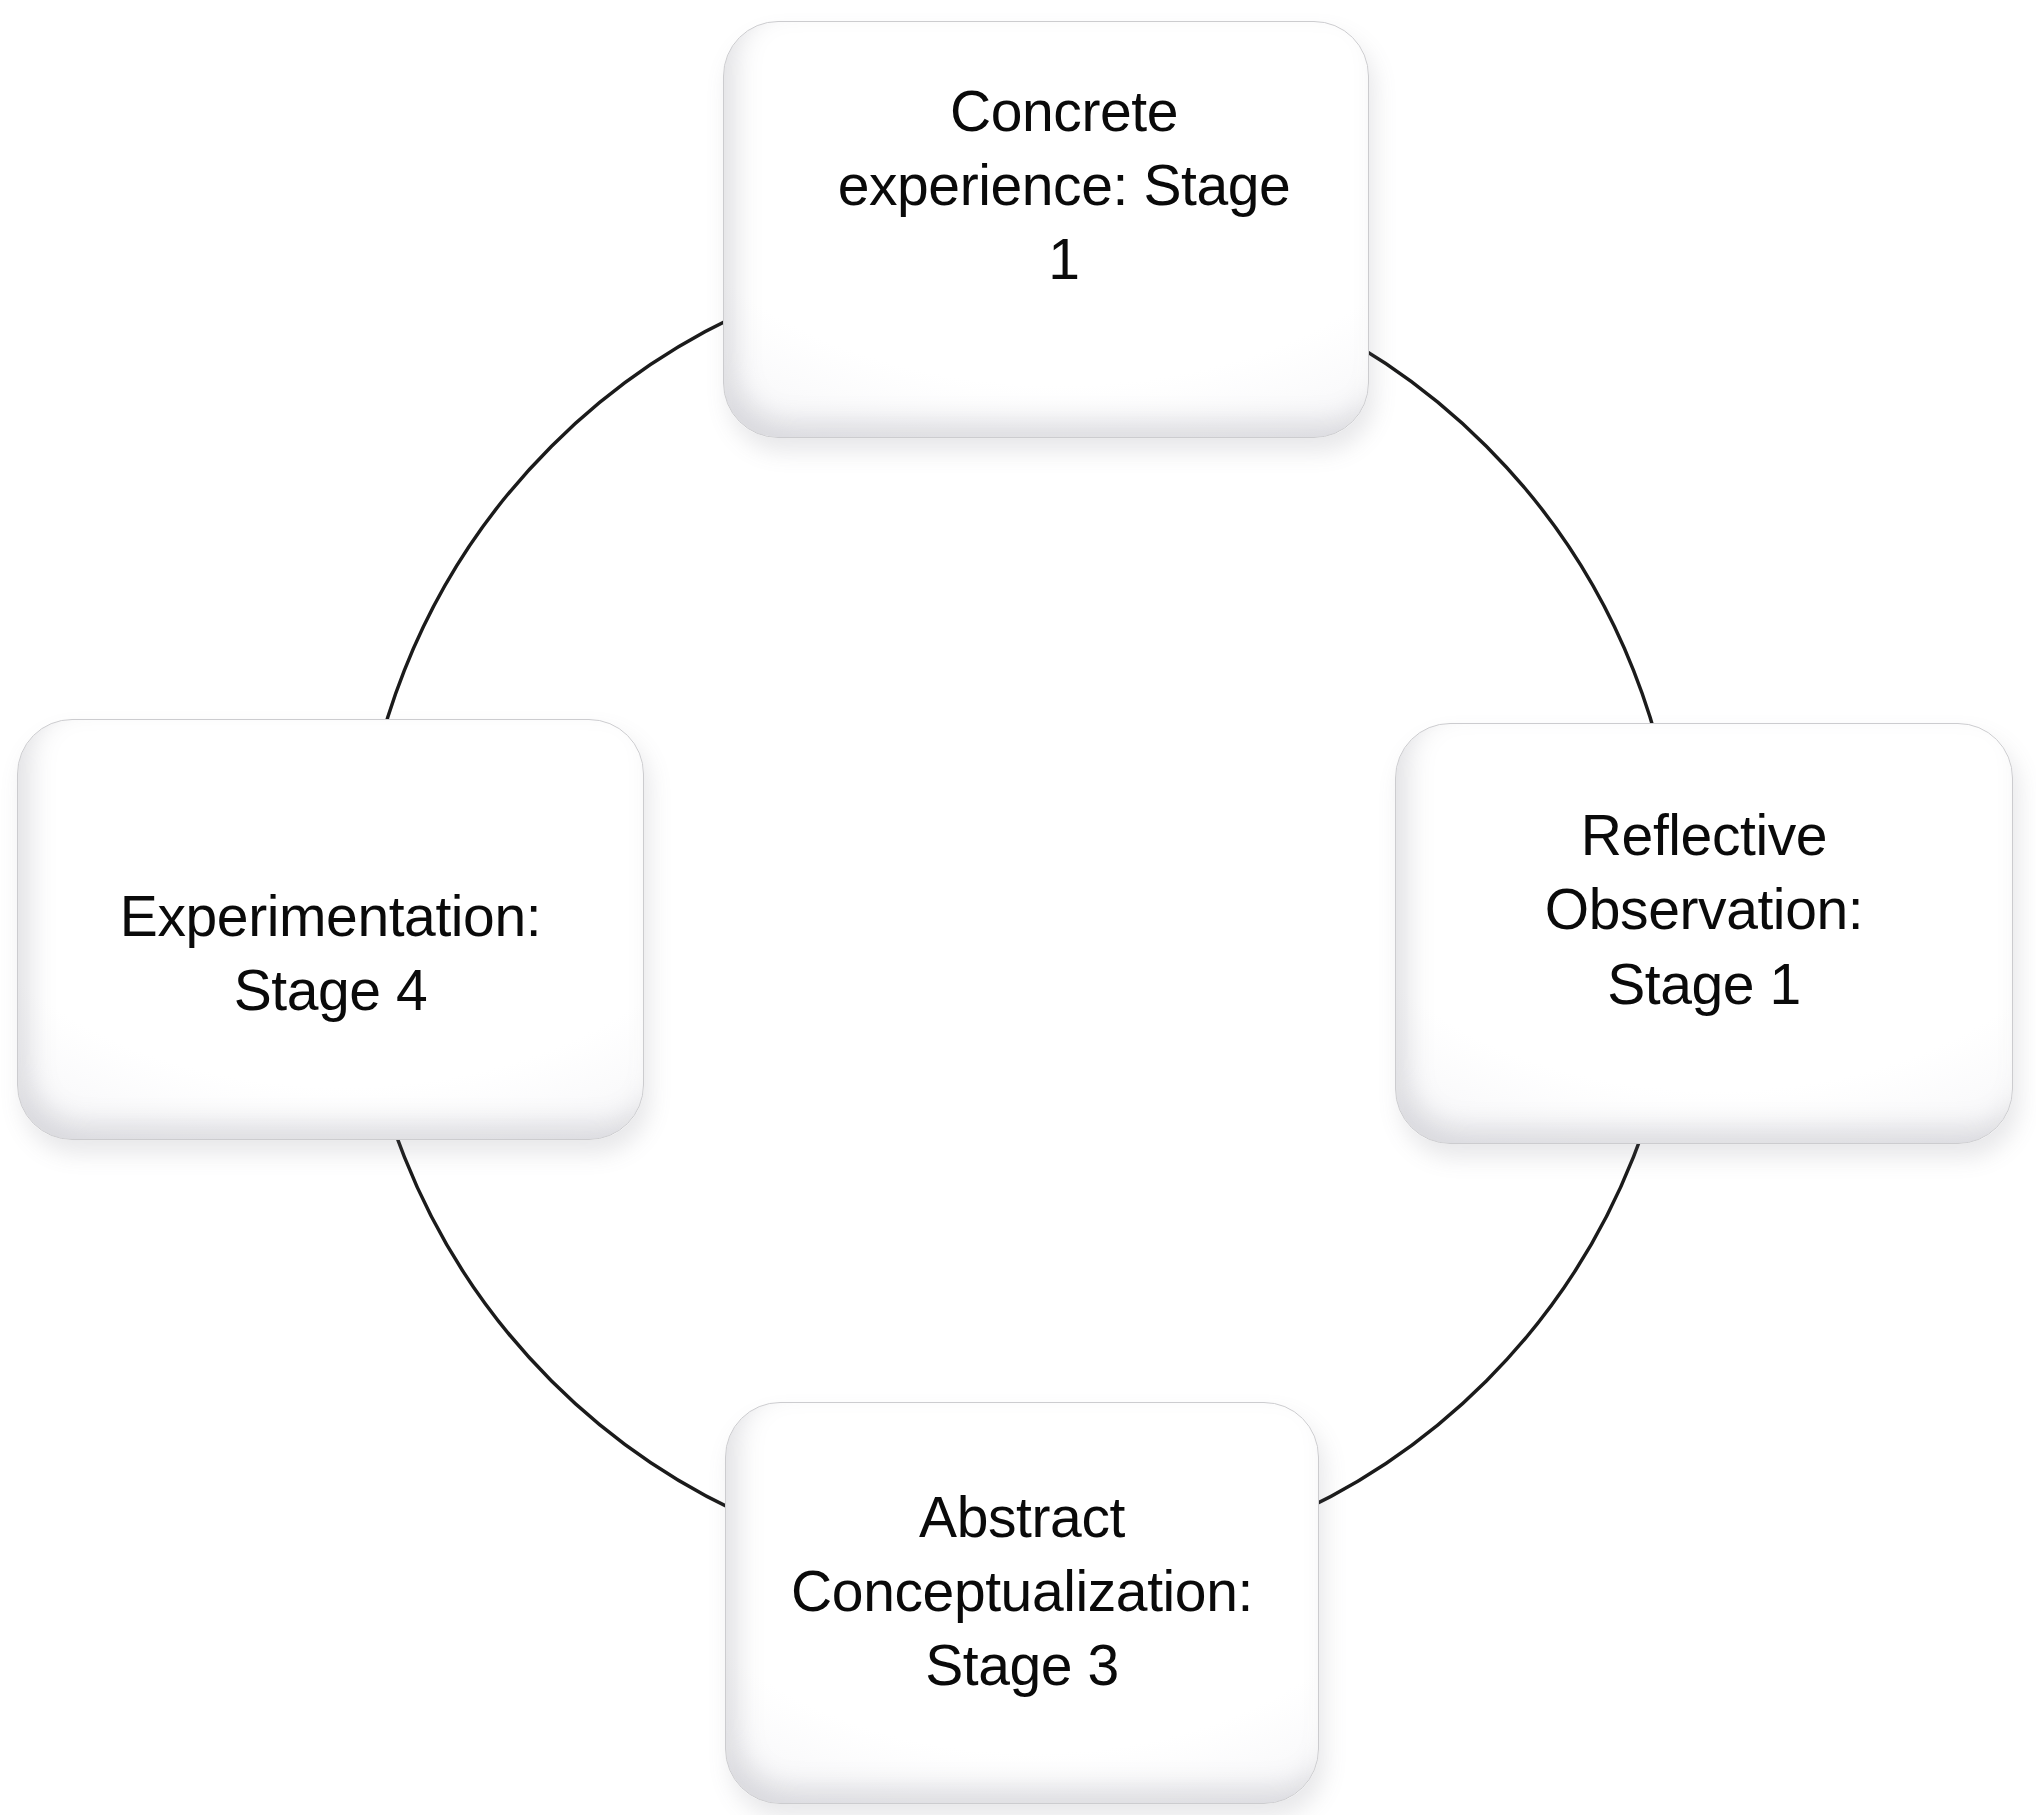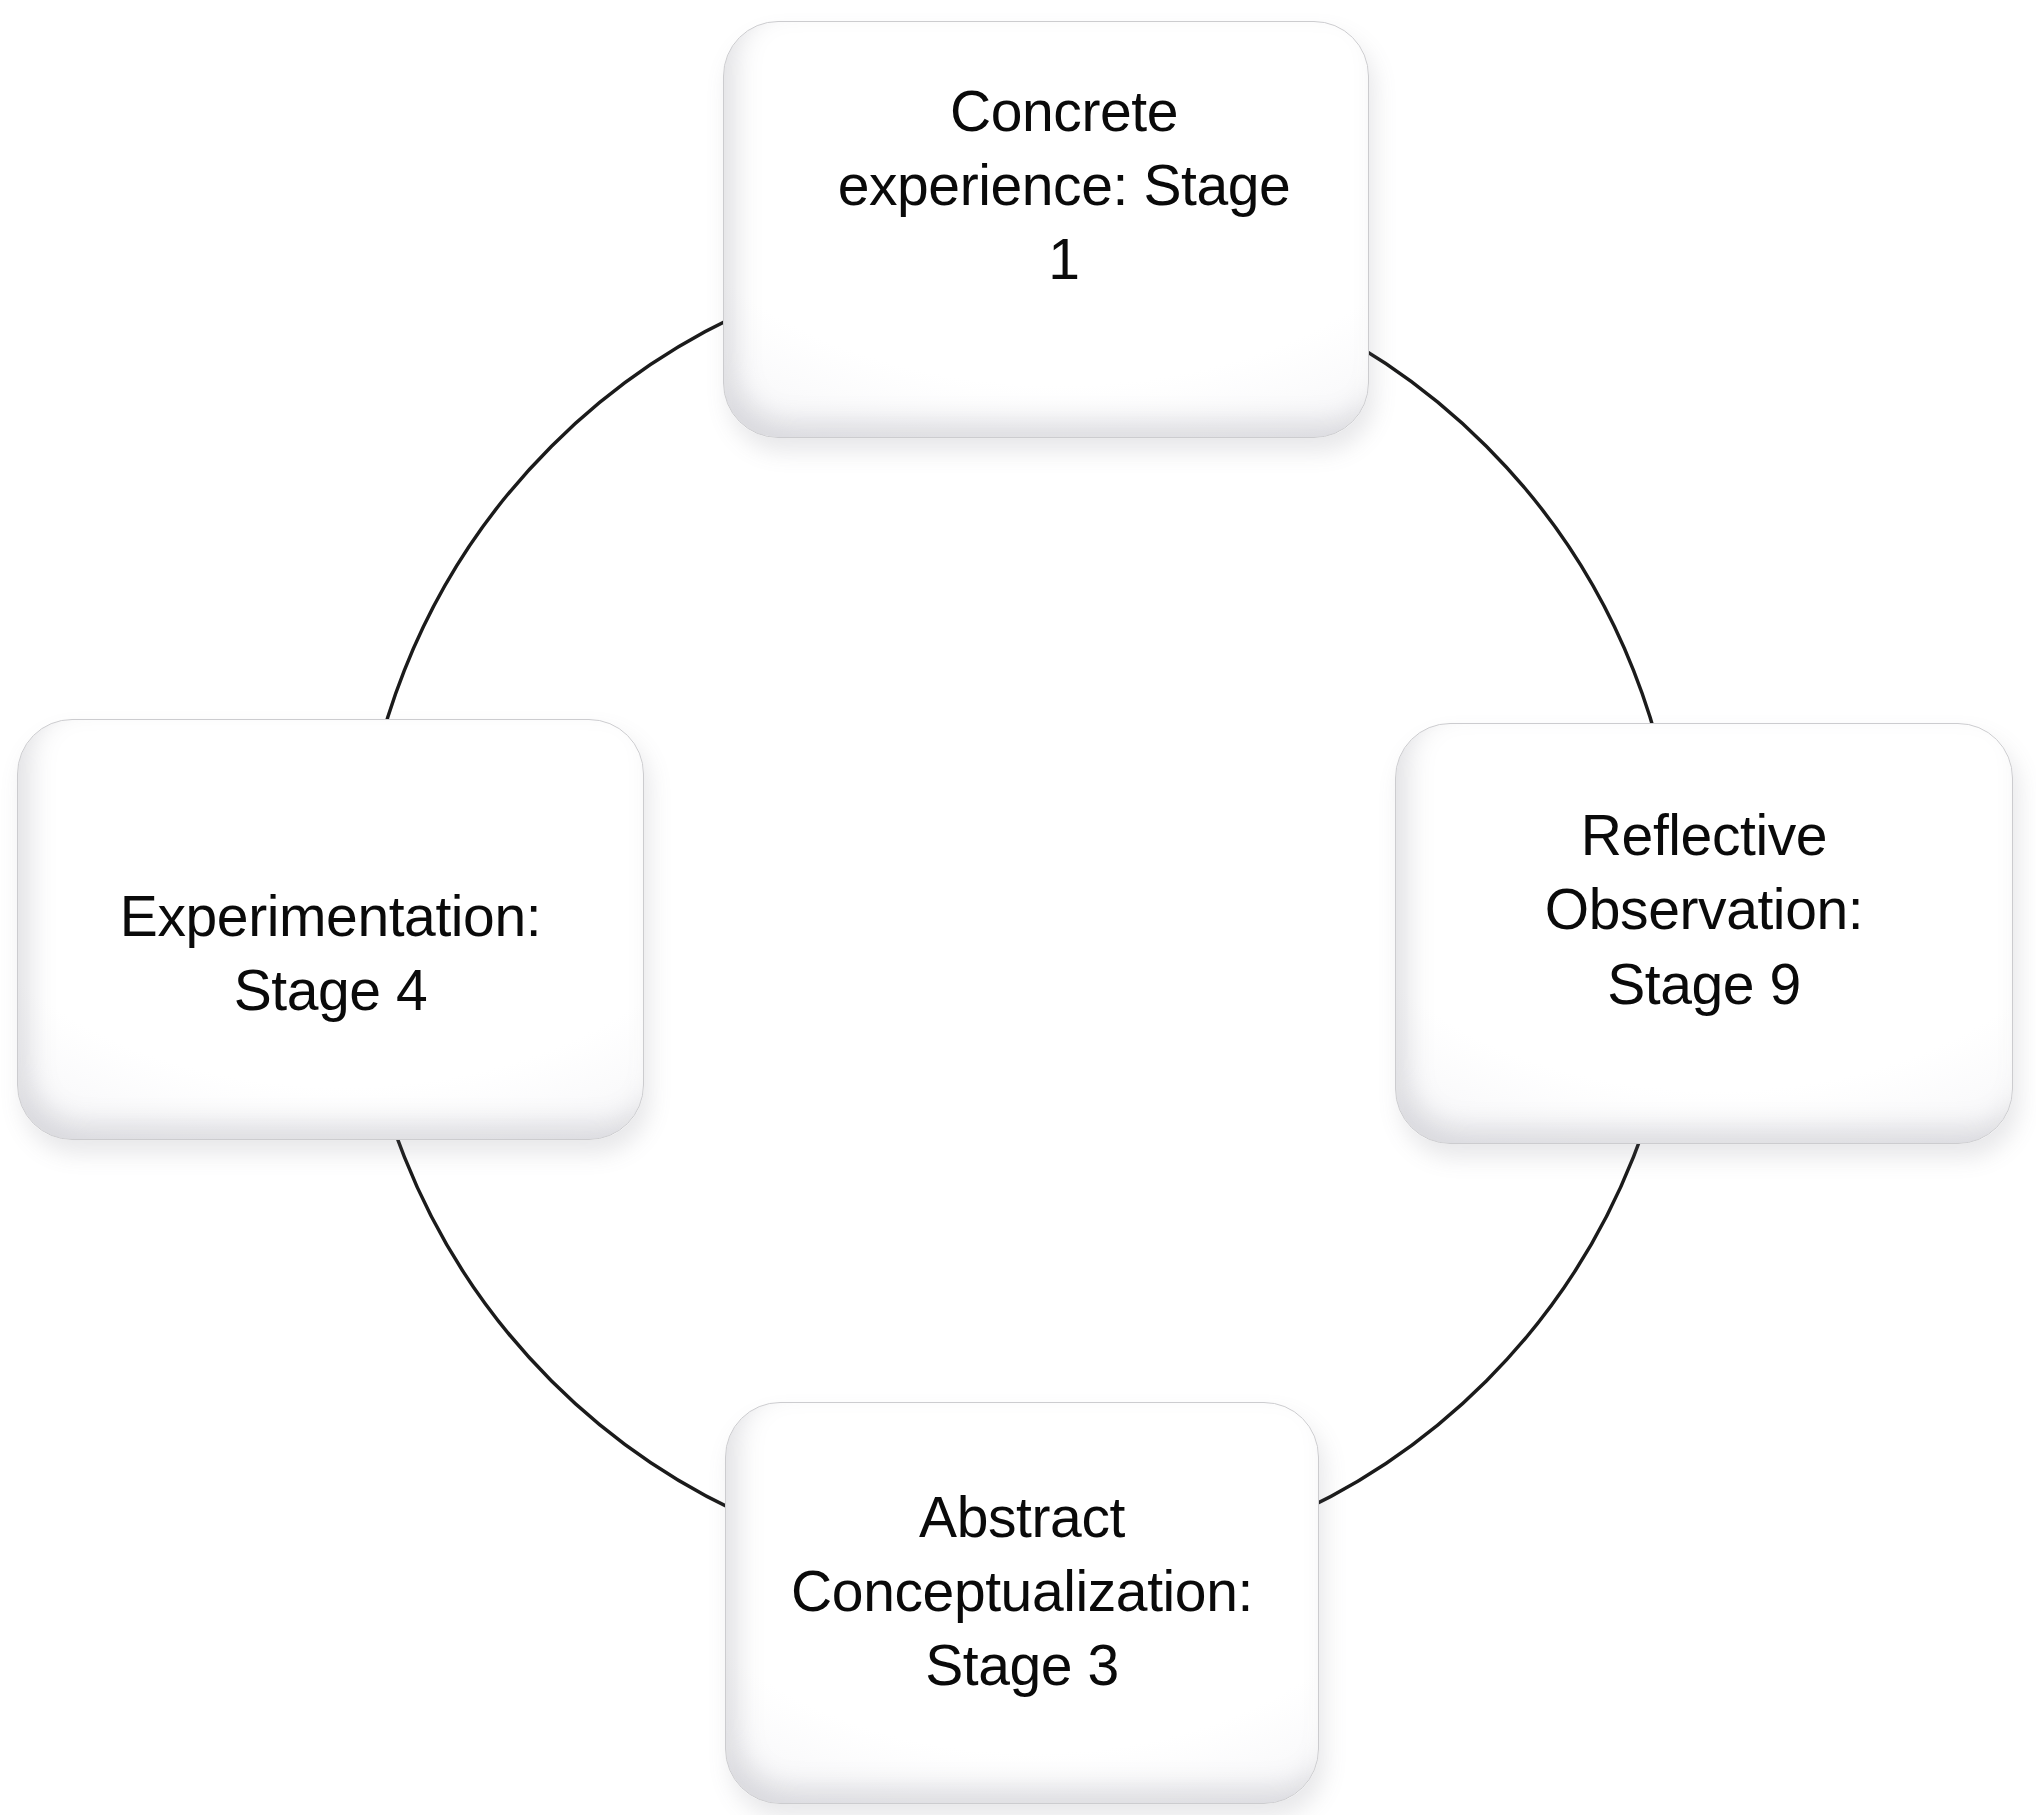--- a/index.html
+++ b/index.html
@@ -70,21 +70,21 @@
 
   <div class="node node-top">
     <span class="node-label">Concrete
 experience: Stage
 1</span>
   </div>
 
   <div class="node node-right">
     <span class="node-label">Reflective
 Observation:
-Stage 9</span>
+Stage 1</span>
   </div>
 
   <div class="node node-bottom">
     <span class="node-label">Abstract
 Conceptualization:
 Stage 3</span>
   </div>
 
   <div class="node node-left">
     <span class="node-label">Experimentation:

